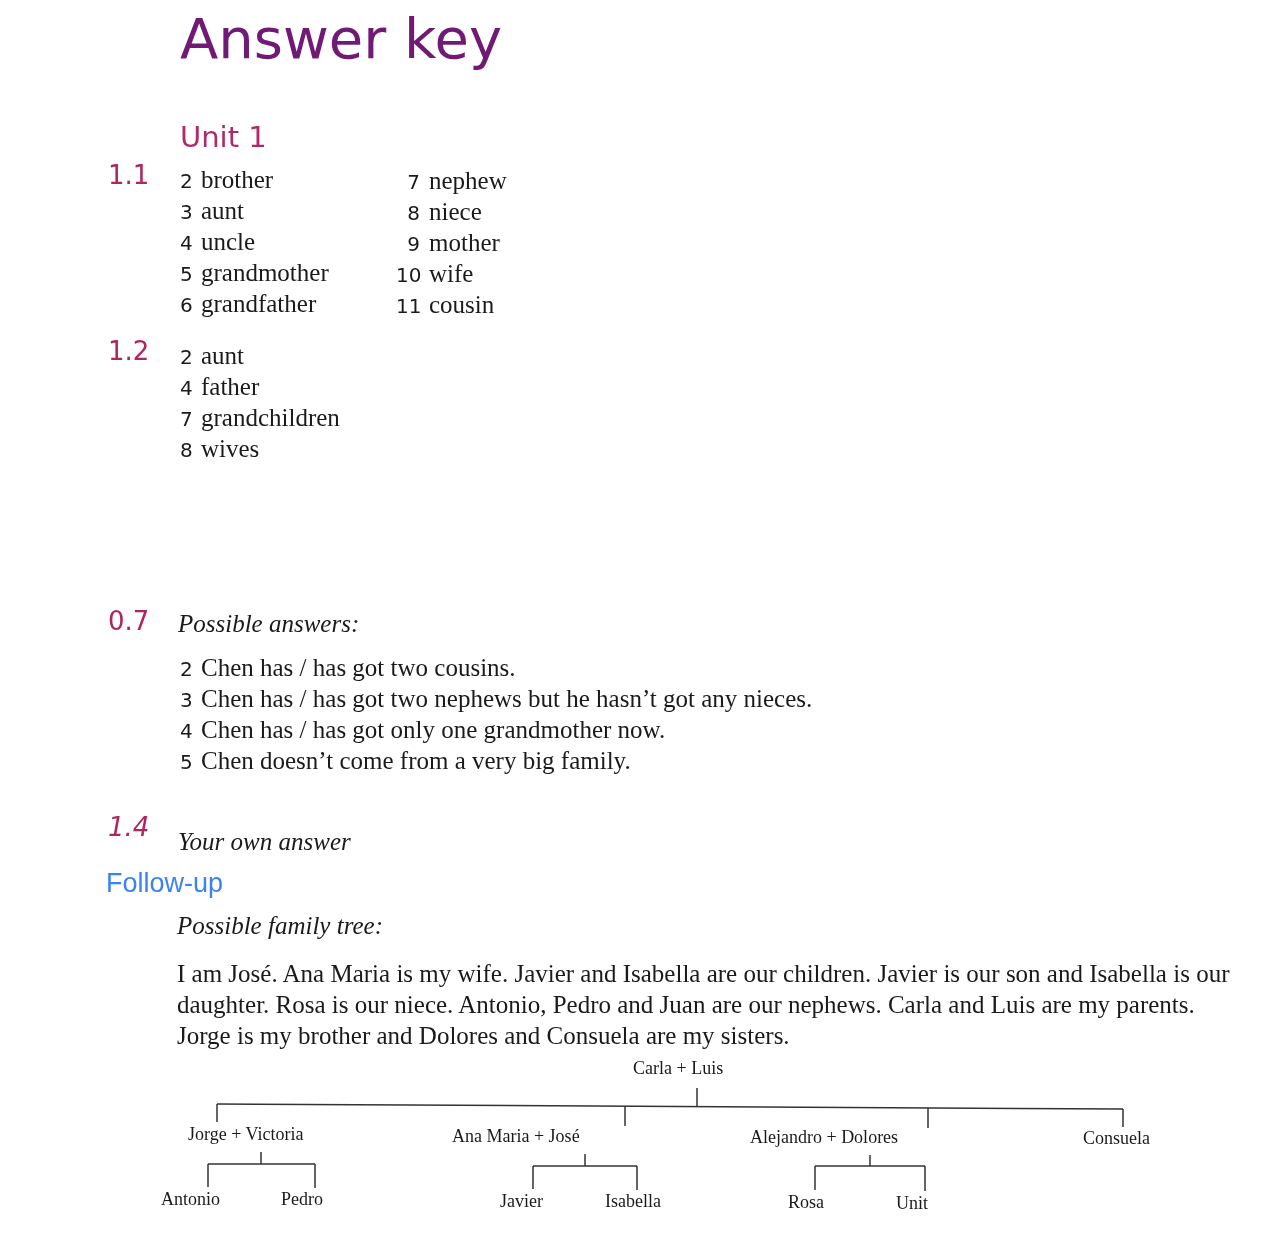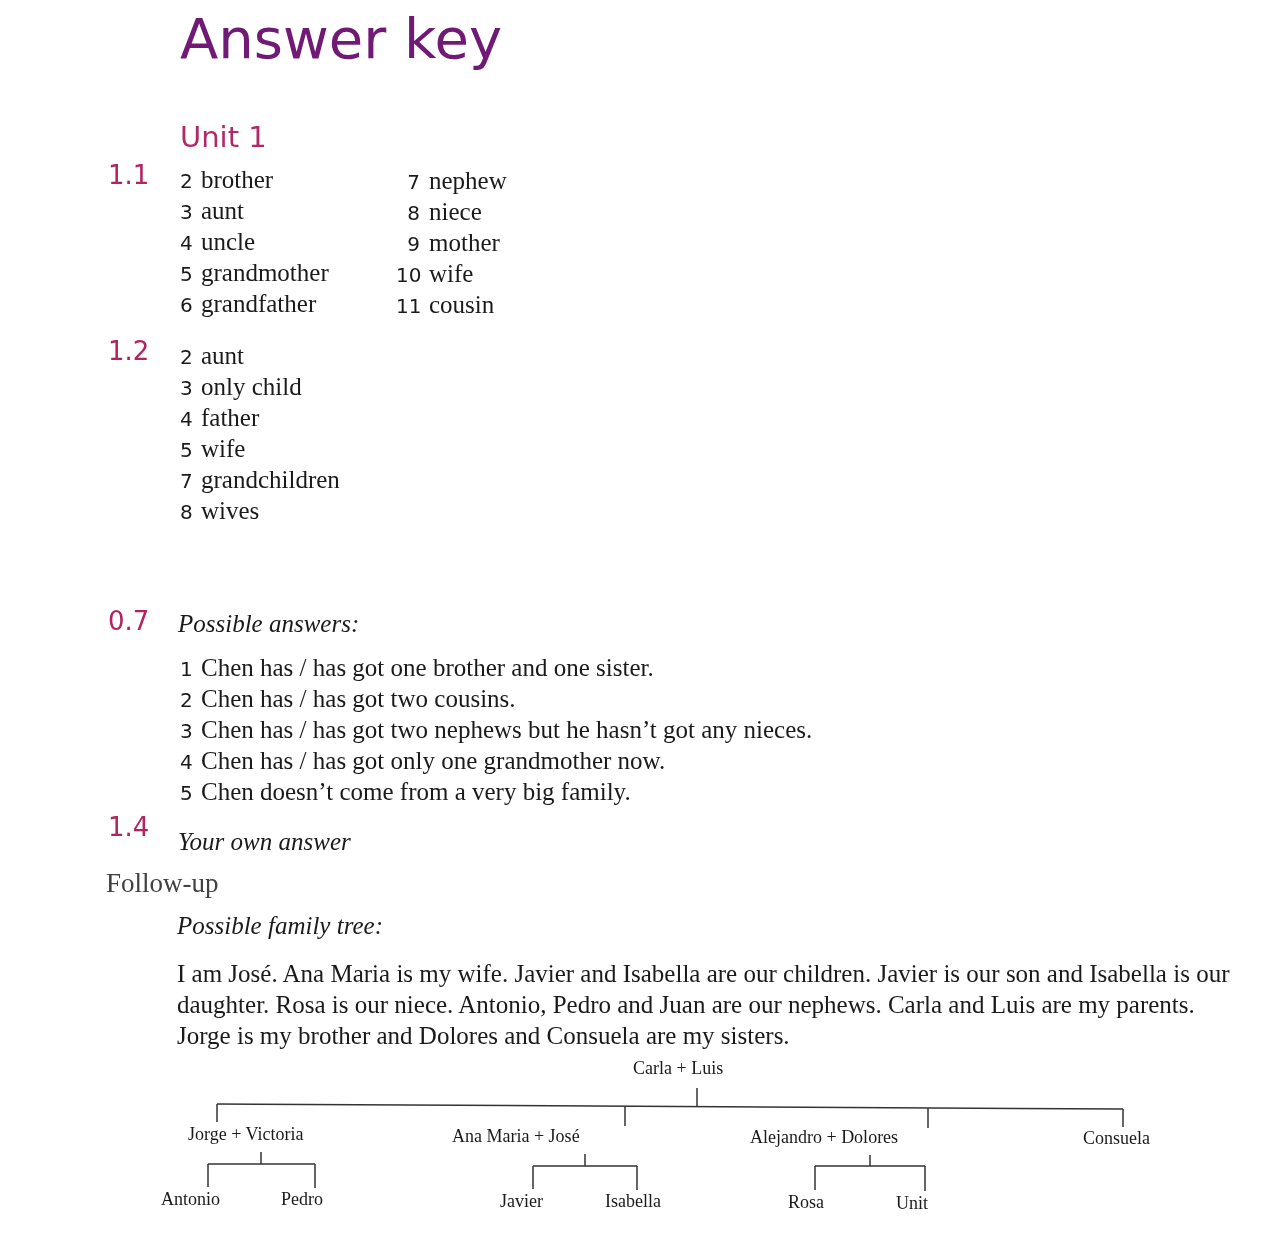--- a/index.html
+++ b/index.html
@@ -14,22 +14,22 @@
   }
   .unit {
     left: 180px; top: 120px; font-family: "DejaVu Sans", "Liberation Sans", sans-serif;
     font-size: 29px; color: #b02a6a;
   }
   .secnum {
     left: 108px; font-family: "DejaVu Sans", "Liberation Sans", sans-serif;
     font-size: 26px; color: #b0245f; font-weight: 500;
   }
   .followup {
-    left: 106px; top: 868px; font-family: Liberation Serif, serif;
-    font-size: 27px; color: #404040;
+    left: 106px; top: 868px; font-family: Liberation Sans, sans-serif;
+    font-size: 27px; color: #3b82f6;
   }
   .list { position: absolute; margin: 0; padding: 0; list-style: none; }
   .list li { height: 31px; line-height: 31px; font-size: 25px; white-space: nowrap; }
   .num {
     display: inline-block; font-family: "DejaVu Sans", "Liberation Sans", sans-serif;
     font-size: 20px; text-align: right; margin-right: 9px;
   }
   .n1 .num { width: 12px; }
   .n2 .num { width: 24px; }
   .italic { font-style: italic; font-size: 25px; }
@@ -59,38 +59,35 @@
   <li><span class="num">7</span><span>nephew</span></li>
   <li><span class="num">8</span><span>niece</span></li>
   <li><span class="num">9</span><span>mother</span></li>
   <li><span class="num">10</span><span>wife</span></li>
   <li><span class="num">11</span><span>cousin</span></li>
 </ul>
 
 <div class="abs secnum" style="top:336px;">1.2</div>
 <ul class="list n1" style="left:180px; top:340px;">
   <li><span class="num">2</span><span>aunt</span></li>
-  <li><span class="num">3</span><span>only child</span></li>
   <li><span class="num">4</span><span>father</span></li>
-  <li><span class="num">5</span><span>wife</span></li>
   <li><span class="num">7</span><span>grandchildren</span></li>
   <li><span class="num">8</span><span>wives</span></li>
 </ul>
 
 <div class="abs secnum" style="top:606px;">0.7</div>
 <div class="abs italic" style="left:178px; top:610px;">Possible answers:</div>
 <ul class="list n1" style="left:180px; top:652px;">
-  <li><span class="num">1</span><span>Chen has / has got one brother and one sister.</span></li>
   <li><span class="num">2</span><span>Chen has / has got two cousins.</span></li>
   <li><span class="num">3</span><span>Chen has / has got two nephews but he hasn’t got any nieces.</span></li>
   <li><span class="num">4</span><span>Chen has / has got only one grandmother now.</span></li>
   <li><span class="num">5</span><span>Chen doesn’t come from a very big family.</span></li>
 </ul>
 
-<div class="abs secnum" style="top:812px;">1.4</div>
+<div class="abs secnum" style="top:812px;font-style:italic;">1.4</div>
 <div class="abs italic" style="left:178px; top:828px;">Your own answer</div>
 
 <div class="abs followup">Follow-up</div>
 <div class="abs italic" style="left:177px; top:912px;">Possible family tree:</div>
 <div class="abs para">I am José. Ana Maria is my wife. Javier and Isabella are our children. Javier is our son and Isabella is our daughter. Rosa is our niece. Antonio, Pedro and Juan are our nephews. Carla and Luis are my parents. Jorge is my brother and Dolores and Consuela are my sisters.</div>
 
 <svg class="tree" width="1280" height="1253">
   <line x1="697" y1="1088" x2="697" y2="1106"></line>
   <line x1="217" y1="1104" x2="1123" y2="1109"></line>
   <line x1="217" y1="1104" x2="217" y2="1122"></line>

